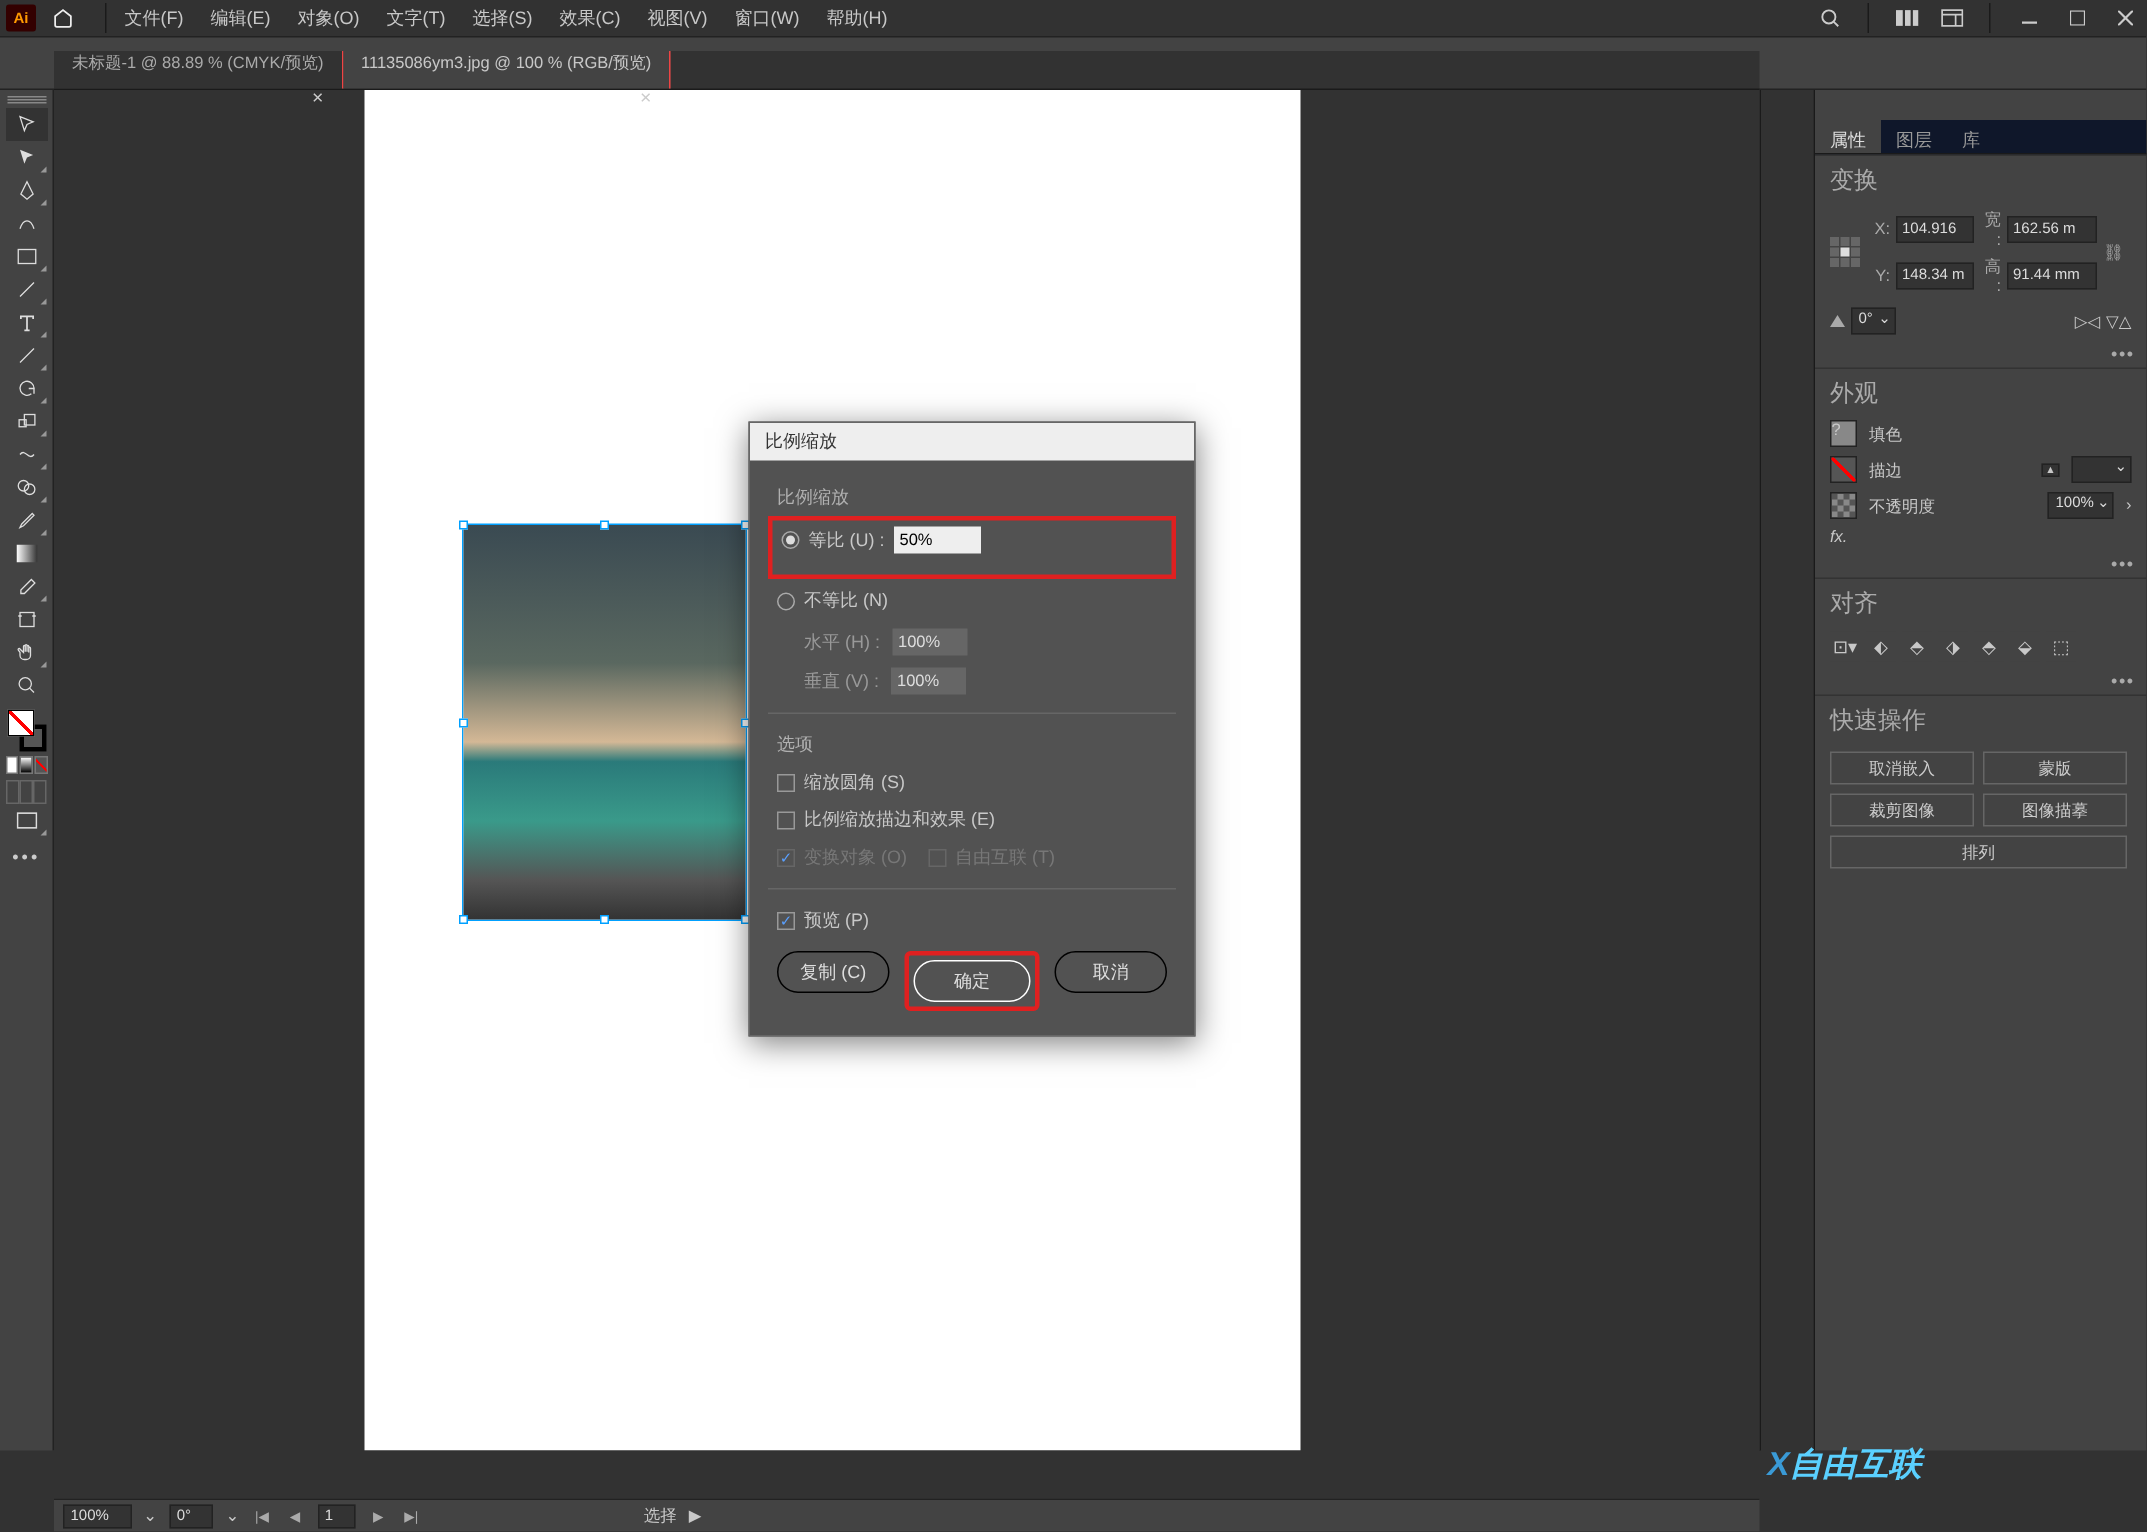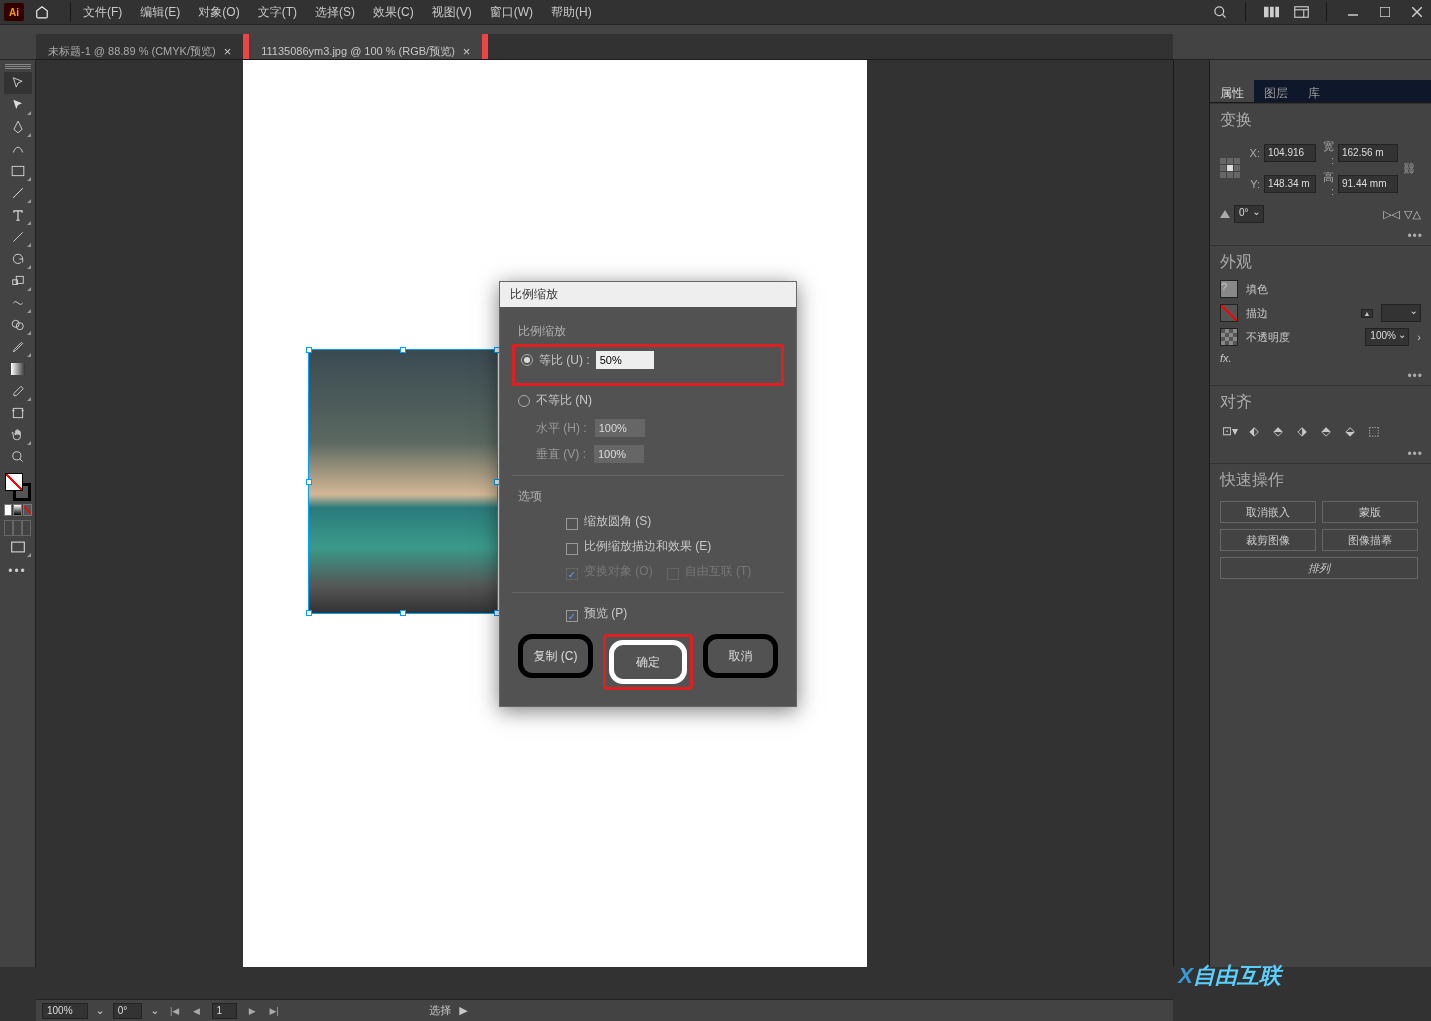--- a/index.html
+++ b/index.html
@@ -7,21 +7,21 @@
 .titlebar { height: 24px; background: #323232; display: flex; align-items: center; padding-left: 4px; }
 .ai-logo { width: 20px; height: 18px; background: #330000; color: #ff9a00; display: flex; align-items: center; justify-content: center; font-weight: bold; font-size: 10px; border-radius: 2px; margin-right: 8px; }
 .home-btn { width: 20px; height: 20px; display: flex; align-items: center; justify-content: center; cursor: pointer; color: #eee; margin-right: 14px; }
 .menubar { display: flex; gap: 2px; }
 .menuitem { padding: 9px 8px; cursor: pointer; font-size: 12px; }
 .titlebar-right { margin-left: auto; display: flex; align-items: center; gap: 12px; padding-right: 4px; }
 .tb-icon { width: 18px; height: 18px; display: flex; align-items: center; justify-content: center; cursor: pointer; color: #ccc; }
 .sep-v { width: 1px; height: 20px; background: #1a1a1a; margin: 0 4px;}
 .winctl { width: 20px; height: 16px; display: flex; align-items: center; justify-content: center; cursor: pointer; }
 .options-bar { height: 36px; background: #434343; border-top: 1px solid #222; border-bottom: 1px solid #222; }
-.doc-tab { display: flex; align-items: flex-end; padding: 0 12px; background: #434343; border-right: 6px solid #ef4444; font-size: 11px; gap: 8px; cursor: pointer; }
+.doc-tab { display: flex; align-items: flex-end; padding: 0 12px; background: #434343; border-right: 1px solid #ef4444; font-size: 11px; gap: 8px; cursor: pointer; flex-direction: column; }
 .doc-tab.inactive { background: #323232; color: #aaa; }
 .tab-close { font-size: 13px; cursor: pointer; color: #ccc; }
 .main { display: flex; height: 907px; }
 .toolbar { width: 36px; background: #434343; padding-top: 4px; display: flex; flex-direction: column; align-items: center; gap: 0; border-right: 1px solid #222; }
 .grip { width: 26px; height: 6px; margin-bottom: 2px; display:flex; flex-direction:column; gap:1px;}
 .grip div { height:1px; background:#888;}
 .tool { width: 28px; height: 22px; display: flex; align-items: center; justify-content: center; cursor: pointer; color: #ddd; position: relative; }
 .tool.selected { background: #333; }
 .tool-corner { position: absolute; right: 1px; bottom: 1px; width: 0; height: 0; border-right: 4px solid #999; border-top: 4px solid transparent; }
 .swatch-block { width: 28px; height: 30px; position: relative; margin-top: 4px; }
@@ -49,28 +49,28 @@
 .dlg-title { padding: 4px 10px; background: #eee; color: #333; font-size: 12px; }
 .dlg-body { padding: 16px 18px; }
 .dlg-section-label { font-size: 12px; color: #b0b0b0; margin-bottom: 8px; }
 .highlight { border: 3px solid #e02020; padding: 4px 6px; margin: -4px -6px 6px; }
 .radio-row { display: flex; align-items: center; gap: 6px; margin-bottom: 10px; font-size: 12px; }
 .radio { width: 12px; height: 12px; border-radius: 50%; border: 1px solid #aaa; display: inline-flex; align-items: center; justify-content: center; }
 .radio.on::after { content: ''; width: 6px; height: 6px; border-radius: 50%; background: #ddd; }
 .num-input { width: 58px; height: 18px; background: #eee; color: #000; border: none; padding: 0 4px; font-size: 11px; }
 .sub-row { display: flex; align-items: center; gap: 8px; margin-left: 18px; margin-bottom: 8px; font-size: 12px; color: #999;}
 .sub-row input { width: 50px; height: 18px; background: #666; color: #ddd; border: none; padding: 0 4px; font-size: 11px;}
-.check-row { display: flex; align-items: flex-end; gap: 6px; margin-bottom: 8px; font-size: 12px; margin-left: 48px;}
+.check-row { display: flex; align-items: center; gap: 6px; margin-bottom: 8px; font-size: 12px;}
 .check { width: 12px; height: 12px; border: 1px solid #999; display: inline-flex; align-items: center; justify-content: center;}
 .check.on::after { content:'✓'; font-size: 10px; color: #5aa0ff; }
 .check-row.disabled { color: #777;}
 .check-row.disabled .check { border-color: #666;}
 .dlg-sep { height: 1px; background: #666; margin: 12px -6px;}
 .dlg-buttons { display: flex; gap: 10px; justify-content: center; margin-top: 12px;}
-.dlg-btn { width: 78px; height: 44px; border-radius: 14px; border: 5px solid #000000; background: transparent; color: #ddd; font-size: 12px; cursor: pointer;}
+.dlg-btn { width: 78px; height: 28px; border-radius: 14px; border: 1px solid #000000; background: transparent; color: #ddd; font-size: 12px; cursor: pointer;}
 .dlg-btn.primary { border-color: #fff;}
 .btn-highlight { border: 3px solid #e02020; padding: 3px; border-radius: 4px;}
 .right-dock { width: 36px; background: #323232; border-left: 1px solid #1a1a1a;}
 .right-panel { width: 222px; background: #434343; border-left: 1px solid #1a1a1a; display: flex; flex-direction: column;}
 .panel-tabs { display: flex; background: #0f172a; height: 23px; border-bottom: 1px solid #1a1a1a; margin-top: 20px;}
 .panel-tab { padding: 5px 10px; font-size: 12px; cursor: pointer; color: #999;}
 .panel-tab.active { background: #434343; color: #ddd;}
 .panel-section { padding: 8px 10px;}
 .section-title { font-size: 12px; color: #ddd; margin-bottom: 4px;}
 .section-h { font-size: 16px; color: #aaa; padding: 6px 10px 4px; border-top: 1px solid #333;}
@@ -86,21 +86,21 @@
 .panel-more { text-align: right; padding: 2px 8px; color: #aaa; letter-spacing: 1px;}
 .appear-row { display: flex; align-items: center; gap: 8px; padding: 3px 10px; font-size: 11px;}
 .sw-box { width: 18px; height: 18px; border: 1px solid #222; background: #555;}
 .sw-box.no-fill::after { content:''; display: block; width:100%; height:100%; background: linear-gradient(45deg, transparent 44%, red 44%, red 56%, transparent 56%);}
 .stepper { display: flex; align-items: center;}
 .step-btn { width: 12px; height: 9px; background: #333; border: 1px solid #222; font-size: 7px; display: flex; align-items: center; justify-content: center; cursor: pointer;}
 .align-row { display: flex; gap: 4px; padding: 4px 10px;}
 .align-btn { width: 20px; height: 20px; background: #434343; display: flex; align-items: center; justify-content: center; cursor: pointer; font-size: 12px;}
 .quick-btns { display: flex; flex-wrap: wrap; gap: 6px; padding: 6px 10px;}
 .q-btn { width: 96px; height: 22px; border: 1px solid #666; background: transparent; color: #ccc; font-size: 11px; cursor: pointer;}
-.q-btn.wide { width: 198px; font-style: italic;}
+.q-btn.wide { width: 198px;}
 .statusbar { position: absolute; left: 36px; bottom: 0; right: 258px; height: 22px; background: #434343; border-top: 1px solid #222; display: flex; align-items: center; font-size: 11px; gap: 8px; padding: 0 6px;}
 .sb-sel { background: #333; color: #ddd; border: 1px solid #222; padding: 1px 14px 1px 4px; height: 16px; font-size: 10px;}
 .sb-nav { width: 14px; height: 14px; display: flex; align-items: center; justify-content: center; cursor: pointer; font-size: 9px; color: #aaa;}
 .watermark { position: absolute; right: 150px; bottom: 30px; font-size: 22px; font-style: italic; color: #5ad0ff; font-weight: bold; pointer-events: none;}
 .watermark span { color: #5ad0ff;}
 svg { display: block; }
 </style>
 </head>
 <body>
 

